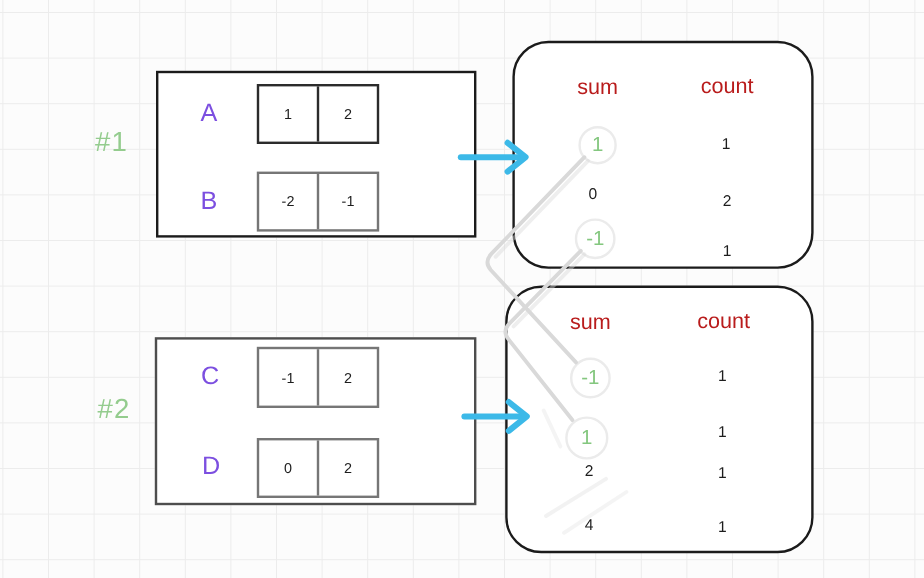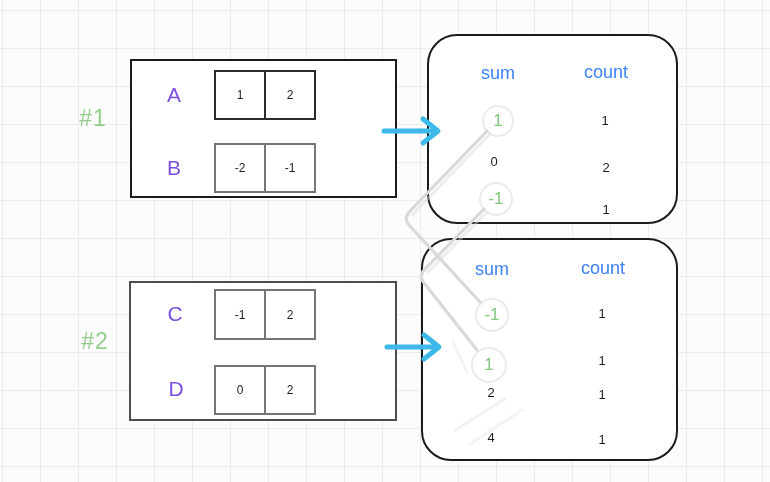--- a/index.html
+++ b/index.html
@@ -21,21 +21,21 @@
   .rowlabel{font-size:21px; color:#7c4fe0; font-weight:500;}
   .cellpair{position:absolute; display:flex; background:#fff; box-sizing:border-box;}
   .cellpair .cell{flex:1; display:flex; align-items:center; justify-content:center;
     font-size:12px; color:#1d1d1d; box-sizing:border-box;}
   .pair-dark{border:2px solid #2b2b2b;}
   .pair-dark .cell + .cell{border-left:2px solid #2b2b2b;}
   .pair-gray{border:2.5px solid #767676;}
   .pair-gray .cell + .cell{border-left:2.5px solid #767676;}
   .roundbox{position:absolute; background:#fff; box-sizing:border-box;
     border:2px solid #1b1b1b; border-radius:30px;}
-  .hdr{font-size:18px; color:#3b82f6;}
+  .hdr{font-size:18px; color:#b91c1c;}
   .sumval{font-size:13px; color:#1d1d1d;}
   .countval{font-size:13px; color:#1d1d1d;}
   .circ{display:flex; align-items:center; justify-content:center;
     border:2px solid #ebebeb; border-radius:50%; background:#fff;
     color:#84c77f; font-size:17px;}
   svg.overlay{position:absolute; left:0; top:0; z-index:6; pointer-events:none;}
 </style>
 </head>
 <body>
 

